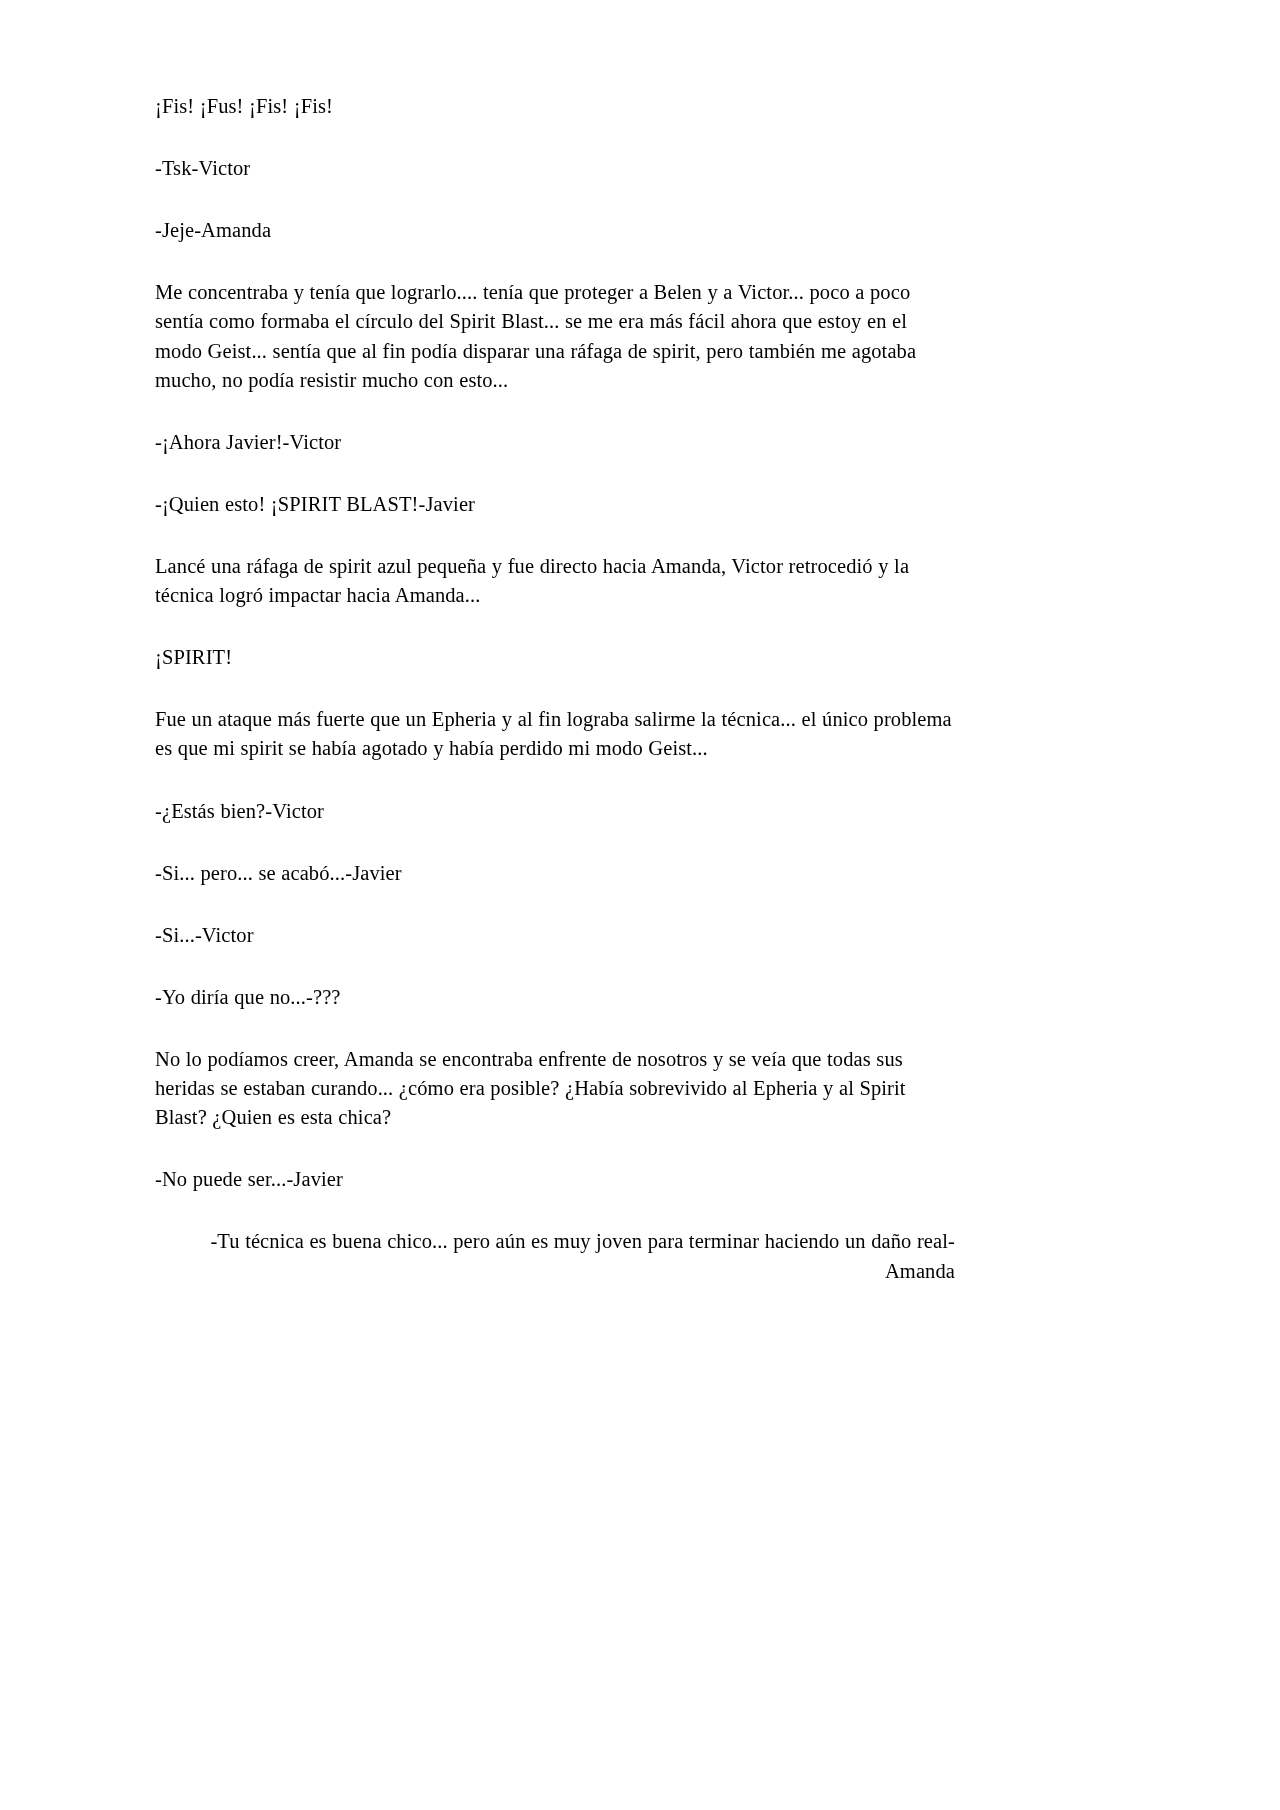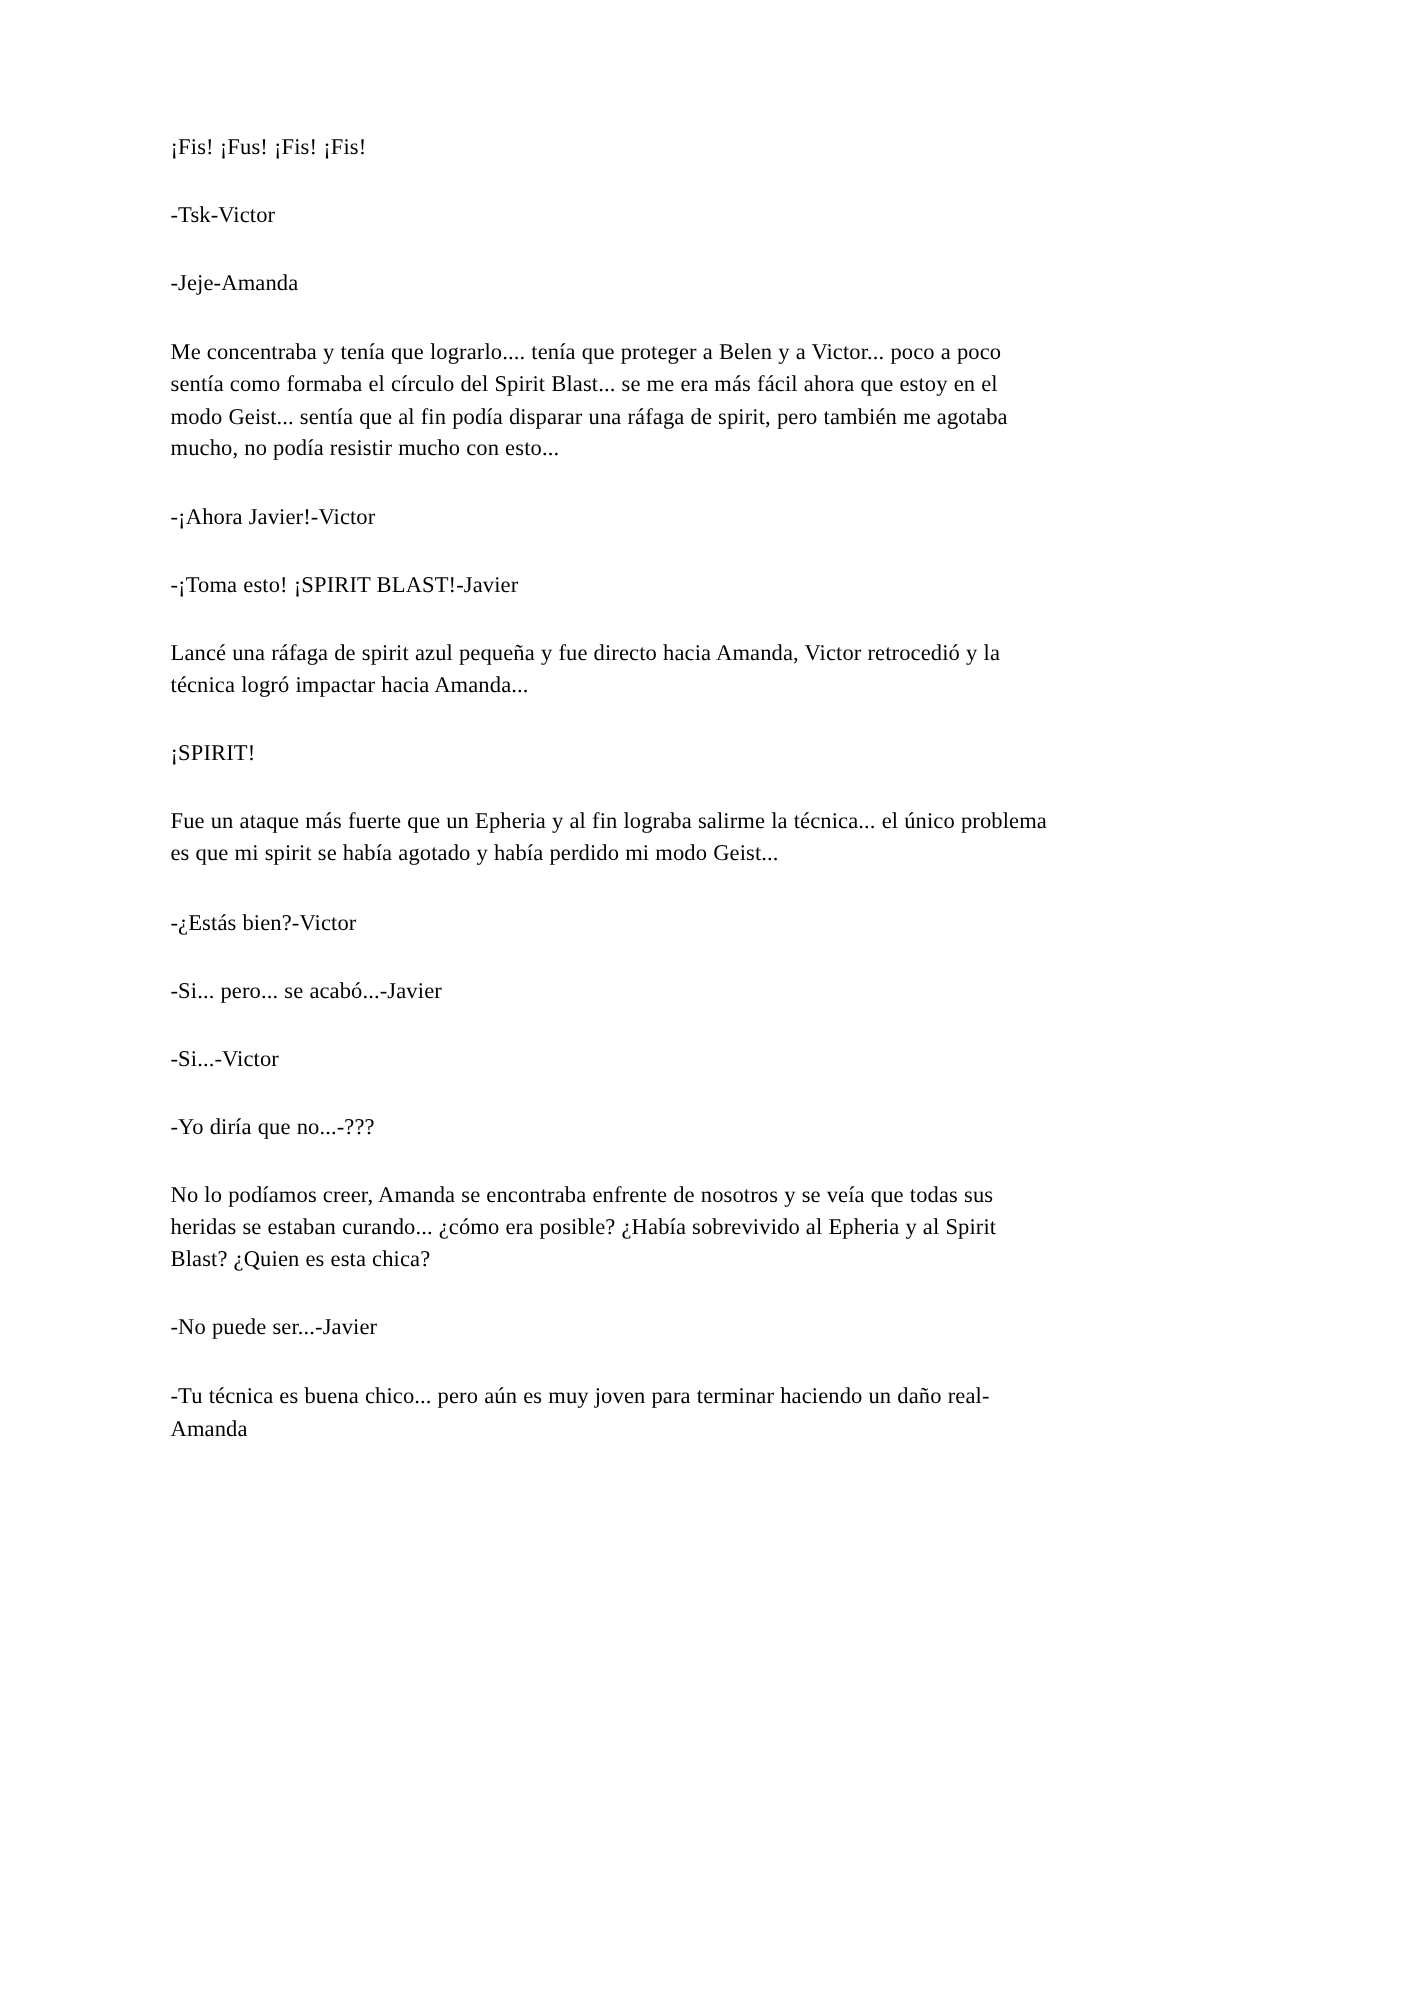--- a/index.html
+++ b/index.html
@@ -10,49 +10,50 @@
   body {
     width: 1280px;
     min-height: 1810px;
     font-family: "Liberation Serif", "DejaVu Serif", serif;
     color: #000000;
   }
   .page {
     width: 1280px;
     min-height: 1810px;
     box-sizing: border-box;
-    padding: 120px 155px 60px 155px;
+    padding: 92px 155px 60px 155px;
     background: #ffffff;
   }
   .doc-body {
     width: 800px;
   }
   .para {
     font-size: 20.5px;
     line-height: 1.42;
     margin: 0 0 33px 0;
     text-align: left;
     letter-spacing: 0.1px;
     word-spacing: 0.3px;
   }
   .para:last-child {
     margin-bottom: 0;
+    text-align: right;
   }
 </style>
 </head>
 <body>
 
 <div class="page">
   <div class="doc-body">
     <p class="para">¡Fis! ¡Fus! ¡Fis! ¡Fis!</p>
     <p class="para">-Tsk-Victor</p>
     <p class="para">-Jeje-Amanda</p>
     <p class="para">Me concentraba y tenía que lograrlo.... tenía que proteger a Belen y a Victor... poco a poco sentía como formaba el círculo del Spirit Blast... se me era más fácil ahora que estoy en el modo Geist... sentía que al fin podía disparar una ráfaga de spirit, pero también me agotaba mucho, no podía resistir mucho con esto...</p>
     <p class="para">-¡Ahora Javier!-Victor</p>
-    <p class="para">-¡Toma esto! ¡SPIRIT BLAST!-Javier</p>
+    <p class="para">-¡Quien esto! ¡SPIRIT BLAST!-Javier</p>
     <p class="para">Lancé una ráfaga de spirit azul pequeña y fue directo hacia Amanda, Victor retrocedió y la técnica logró impactar hacia Amanda...</p>
     <p class="para">¡SPIRIT!</p>
     <p class="para">Fue un ataque más fuerte que un Epheria y al fin lograba salirme la técnica... el único problema es que mi spirit se había agotado y había perdido mi modo Geist...</p>
     <p class="para">-¿Estás bien?-Victor</p>
     <p class="para">-Si... pero... se acabó...-Javier</p>
     <p class="para">-Si...-Victor</p>
     <p class="para">-Yo diría que no...-???</p>
     <p class="para">No lo podíamos creer, Amanda se encontraba enfrente de nosotros y se veía que todas sus heridas se estaban curando... ¿cómo era posible? ¿Había sobrevivido al Epheria y al Spirit Blast? ¿Quien es esta chica?</p>
     <p class="para">-No puede ser...-Javier</p>
     <p class="para">-Tu técnica es buena chico... pero aún es muy joven para terminar haciendo un daño real-Amanda</p>

